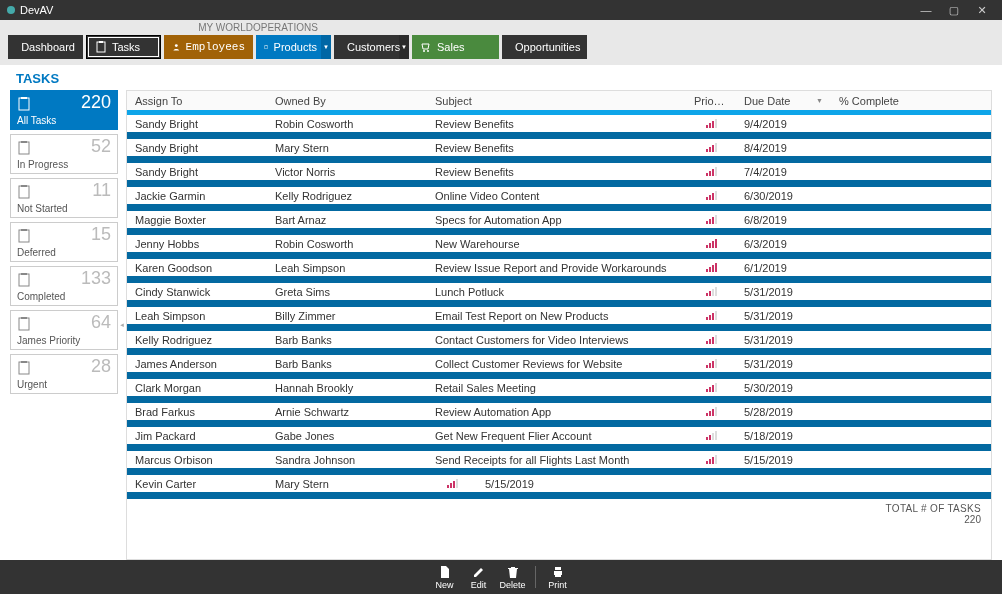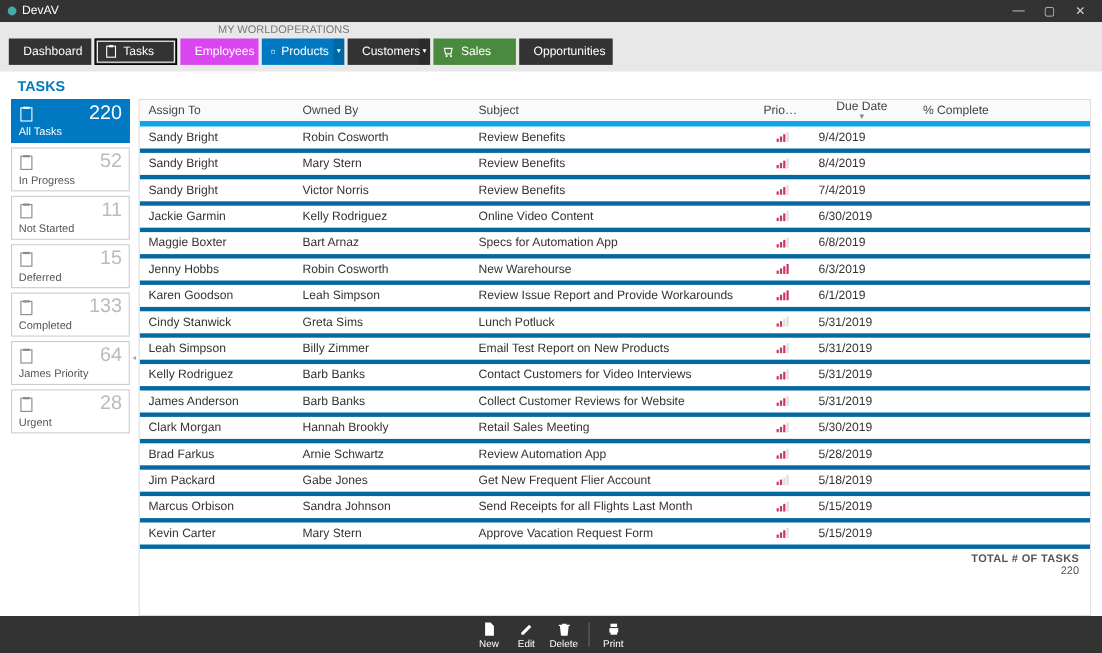--- a/index.html
+++ b/index.html
@@ -12,65 +12,65 @@
 
 .ribbon { background: #e8e8e8; padding: 2px 8px 6px 8px; }
 .ribbon-labels { display: flex; font-size: 10px; color: #777; }
 .ribbon-labels .lbl1 { width: 245px; padding-left: 2px; text-align: right; }
 .ribbon-tiles { display: flex; gap: 3px; margin-top: 2px; }
 .tile { height: 24px; display: flex; align-items: center; padding: 0 8px; color: #fff; font-size: 11px; position: relative; }
 .tile .ticn { width: 12px; height: 12px; margin-right: 5px; }
 .tile .drop { position: absolute; right: 0; top: 0; bottom: 0; width: 10px; background: rgba(0,0,0,0.15); display:flex; align-items:center; justify-content:center; font-size:6px; }
 .tile.dashboard { background: #333; width: 75px; }
 .tile.tasks { background: #333; width: 75px; border: 1px solid #000; outline: 1px solid #fff; outline-offset: -3px;}
-.tile.employees { background: #d946ef; width: 71px; }
+.tile.employees { background: #a16207; width: 89px; font-family: Liberation Mono, monospace; }
 .tile.products { background: #0079c2; width: 75px; padding-right:14px;}
 .tile.customers { background: #333; width: 75px; padding-right:14px;}
-.tile.sales { background: #4a8a3e; width: 75px; }
+.tile.sales { background: #4a8a3e; width: 87px; }
 .tile.opportunities { background: #333; width: 85px; }
 
 .content { flex: 1; display: flex; flex-direction: column; padding: 4px 10px 0 10px; overflow: hidden; }
 .page-title { color: #0079c2; font-size: 13px; font-weight: 600; margin: 2px 0 4px 6px; }
 
 .body-row { flex: 1; display: flex; overflow: hidden; }
 
 .side { width: 108px; display: flex; flex-direction: column; gap: 4px; }
 .sidecard { border: 1px solid #ccc; padding: 3px 5px 4px 5px; position: relative; height: 40px; }
 .sidecard .cnt { position: absolute; top: 1px; right: 6px; font-size: 18px; color: #bbb; }
 .sidecard .nm { position: absolute; bottom: 3px; left: 6px; font-size: 10px; color: #555; }
 .sidecard .sicn { position: absolute; top: 5px; left: 5px; width: 16px; height: 16px; color: #888; }
 .sidecard.active { background: #0079c2; border-color: #0079c2; }
 .sidecard.active .cnt, .sidecard.active .nm, .sidecard.active .sicn { color: #fff; }
 
 .splitter { width: 8px; display: flex; align-items: center; justify-content: center; color: #aaa; font-size: 7px; }
 
 .grid-wrap { flex: 1; display: flex; flex-direction: column; border: 1px solid #ddd; overflow: hidden; }
-.ghead, .grow { display: flex; align-items: center; height: 24px; border-bottom: 4px solid #0369a1; }
+.ghead, .grow { display: flex; align-items: center; height: 24px; border-bottom: 7px solid #0369a1; }
 .ghead { background: #fafafa; font-size: 11px; color: #444; border-bottom: 5px solid #0ea5e9; }
 .gc { padding: 0 8px; overflow: hidden; white-space: nowrap; text-overflow: ellipsis; }
 .c-assign { width: 140px; }
 .c-owned { width: 160px; }
 .c-subject { flex: 1; }
 .c-priority { width: 50px; text-align: center; }
-.c-duedate { width: 95px; flex-direction: column; }
+.c-duedate { width: 95px; }
 .c-pct { width: 160px; position: relative; }
 .ghead .c-duedate { display:flex; justify-content:space-between; align-items:center; }
 .sort-ind { font-size:7px; color:#888; }
 
 .bars { display: inline-flex; align-items: flex-end; gap: 1px; height: 10px; }
 .bars span { width: 2px; background: #c36; }
 .bars.low span:nth-child(3), .bars.low span:nth-child(4){ background:#ddd; }
 .bars.normal span:nth-child(4){ background:#ddd; }
 .bars span:nth-child(1){height:3px} .bars span:nth-child(2){height:5px} .bars span:nth-child(3){height:7px} .bars span:nth-child(4){height:9px}
 
 .pctbar { position: absolute; left: 0; top: 3px; bottom: 3px; background: #f28c1e; }
 .pcttxt { position: absolute; right: 8px; top: 0; bottom: 0; display:flex; align-items:center; font-size:10px; }
 
 .gfoot { text-align: right; padding: 4px 10px; font-size: 10px; color: #555; }
-.gfoot .lab { font-weight: bold; letter-spacing: .3px; }
+.gfoot .lab { font-weight: normal; letter-spacing: .3px; }
 
 .bottombar { background: #333; height: 34px; display: flex; align-items: center; justify-content: center; gap: 4px; }
 .bbtn { color: #fff; text-align: center; font-size: 9px; width: 30px; }
 .bbtn svg { display:block; margin: 0 auto 1px; width: 14px; height: 14px; }
 .bdiv { width:1px; height:22px; background:#666; margin:0 3px; }
 </style>
 </head>
 <body>
 
 <div class="titlebar">
@@ -460,21 +460,20 @@
               </span></div>
     <div class="gc c-duedate">5/15/2019</div>
     <div class="gc c-pct">
               <div class="pctbar" style="width:54%"></div>
               <div class="pcttxt">54%</div>
             </div>
           </div>
           <div class="grow">
     <div class="gc c-assign">Kevin Carter</div>
     <div class="gc c-owned">Mary Stern</div>
-    <div class="gc c-subject">Approve Vacation Request Form</div>
     <div class="gc c-priority"><span class="bars normal">
                 <span></span>
                 <span></span>
                 <span></span>
                 <span></span>
               </span></div>
     <div class="gc c-duedate">5/15/2019</div>
     <div class="gc c-pct">
               <div class="pctbar" style="width:0%"></div>
               <div class="pcttxt">0%</div>

